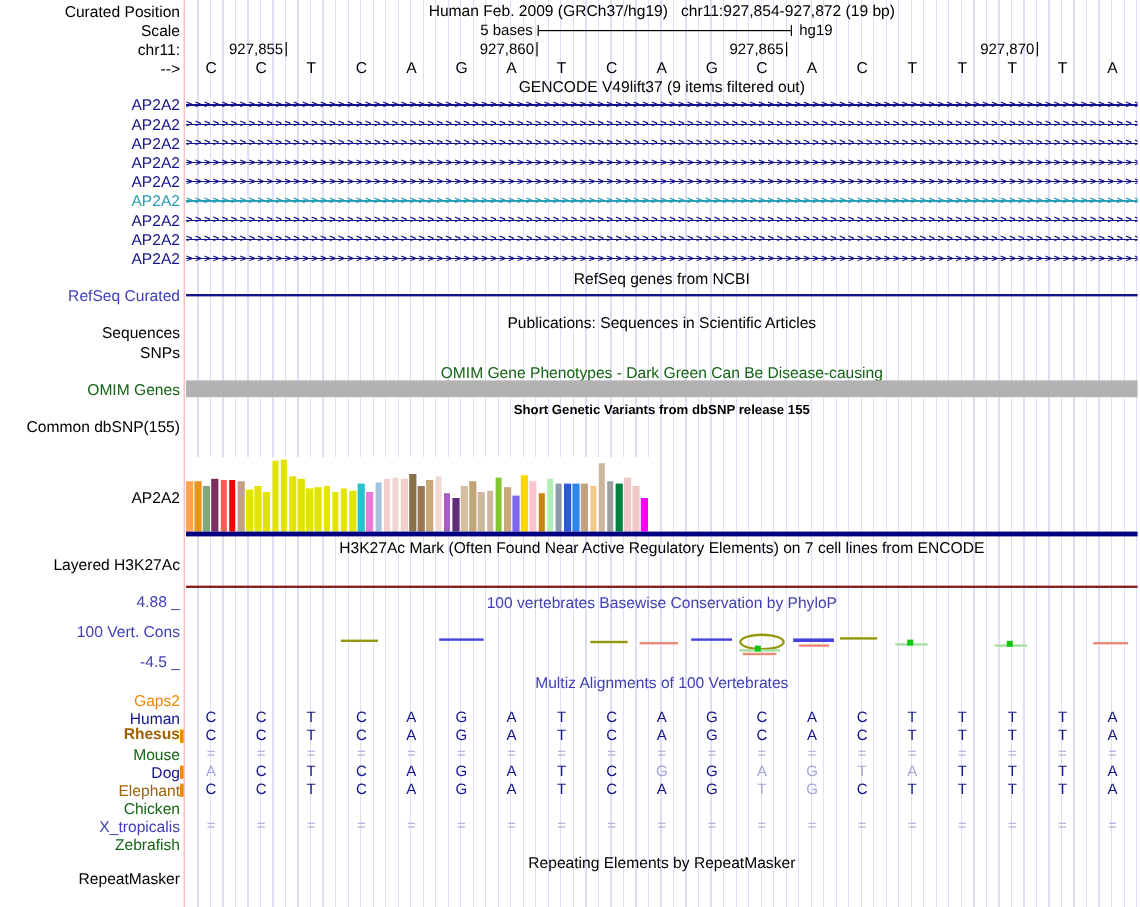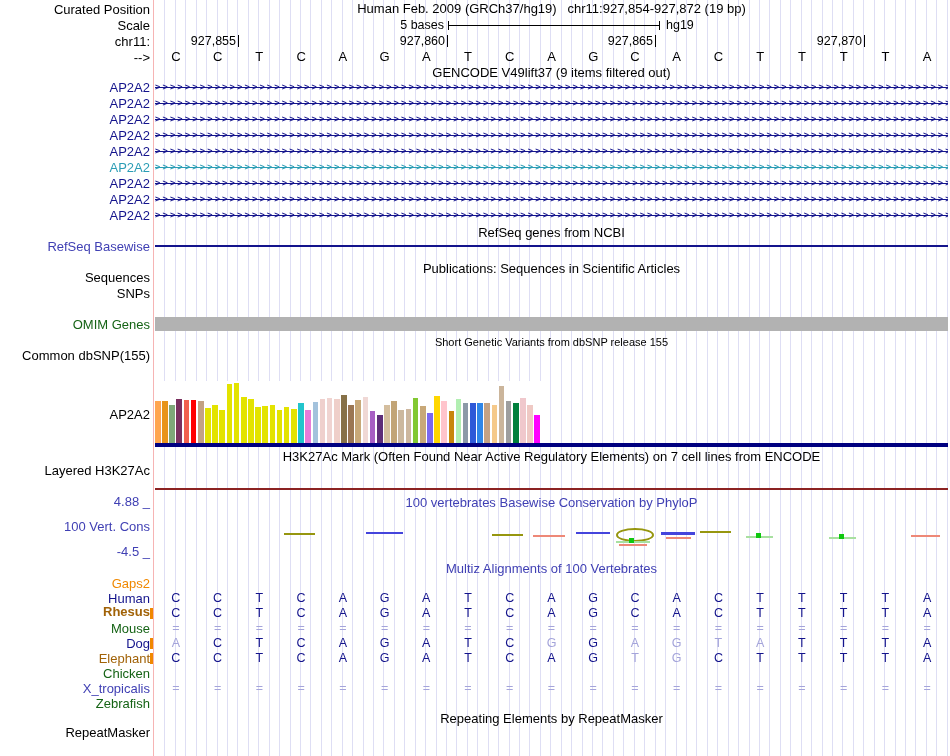--- a/index.html
+++ b/index.html
@@ -101,31 +101,32 @@
       <div class="glabel" style="top: 160px; color: rgb(43, 157, 181);">AP2A2</div>
       <div class="generow" style="top: 177px; color: rgb(20, 20, 140);">&gt;&gt;&gt;&gt;&gt;&gt;&gt;&gt;&gt;&gt;&gt;&gt;&gt;&gt;&gt;&gt;&gt;&gt;&gt;&gt;&gt;&gt;&gt;&gt;&gt;&gt;&gt;&gt;&gt;&gt;&gt;&gt;&gt;&gt;&gt;&gt;&gt;&gt;&gt;&gt;&gt;&gt;&gt;&gt;&gt;&gt;&gt;&gt;&gt;&gt;&gt;&gt;&gt;&gt;&gt;&gt;&gt;&gt;&gt;&gt;&gt;&gt;&gt;&gt;&gt;&gt;&gt;&gt;&gt;&gt;&gt;&gt;&gt;&gt;&gt;&gt;&gt;&gt;&gt;&gt;&gt;&gt;&gt;&gt;&gt;&gt;&gt;&gt;&gt;&gt;&gt;&gt;&gt;&gt;&gt;&gt;&gt;&gt;&gt;&gt;&gt;&gt;&gt;&gt;&gt;&gt;&gt;&gt;&gt;&gt;</div>
       <div class="glabel" style="top: 176px; color: rgb(20, 20, 140);">AP2A2</div>
       <div class="generow" style="top: 193px; color: rgb(20, 20, 140);">&gt;&gt;&gt;&gt;&gt;&gt;&gt;&gt;&gt;&gt;&gt;&gt;&gt;&gt;&gt;&gt;&gt;&gt;&gt;&gt;&gt;&gt;&gt;&gt;&gt;&gt;&gt;&gt;&gt;&gt;&gt;&gt;&gt;&gt;&gt;&gt;&gt;&gt;&gt;&gt;&gt;&gt;&gt;&gt;&gt;&gt;&gt;&gt;&gt;&gt;&gt;&gt;&gt;&gt;&gt;&gt;&gt;&gt;&gt;&gt;&gt;&gt;&gt;&gt;&gt;&gt;&gt;&gt;&gt;&gt;&gt;&gt;&gt;&gt;&gt;&gt;&gt;&gt;&gt;&gt;&gt;&gt;&gt;&gt;&gt;&gt;&gt;&gt;&gt;&gt;&gt;&gt;&gt;&gt;&gt;&gt;&gt;&gt;&gt;&gt;&gt;&gt;&gt;&gt;&gt;&gt;&gt;&gt;&gt;&gt;</div>
       <div class="glabel" style="top: 192px; color: rgb(20, 20, 140);">AP2A2</div>
       <div class="generow" style="top: 209px; color: rgb(20, 20, 140);">&gt;&gt;&gt;&gt;&gt;&gt;&gt;&gt;&gt;&gt;&gt;&gt;&gt;&gt;&gt;&gt;&gt;&gt;&gt;&gt;&gt;&gt;&gt;&gt;&gt;&gt;&gt;&gt;&gt;&gt;&gt;&gt;&gt;&gt;&gt;&gt;&gt;&gt;&gt;&gt;&gt;&gt;&gt;&gt;&gt;&gt;&gt;&gt;&gt;&gt;&gt;&gt;&gt;&gt;&gt;&gt;&gt;&gt;&gt;&gt;&gt;&gt;&gt;&gt;&gt;&gt;&gt;&gt;&gt;&gt;&gt;&gt;&gt;&gt;&gt;&gt;&gt;&gt;&gt;&gt;&gt;&gt;&gt;&gt;&gt;&gt;&gt;&gt;&gt;&gt;&gt;&gt;&gt;&gt;&gt;&gt;&gt;&gt;&gt;&gt;&gt;&gt;&gt;&gt;&gt;&gt;&gt;&gt;&gt;&gt;</div>
       <div class="glabel" style="top: 208px; color: rgb(20, 20, 140);">AP2A2</div>
     </div>
 
   <div class="title" style="top:226px;">RefSeq genes from NCBI</div>
-  <div class="glabel blue" style="top:239px;">RefSeq Basewise</div>
+  <div class="glabel blue" style="top:239px;">RefSeq Curated</div>
   <div class="hline" style="top:245px;height:2px;background:#14148C;"></div>
 
   <div class="title" style="top:262px;">Publications: Sequences in Scientific Articles</div>
   <div class="glabel" style="top:270px;">Sequences</div>
   <div class="glabel" style="top:286px;">SNPs</div>
 
+  <div class="title green" style="top:304px;">OMIM Gene Phenotypes - Dark Green Can Be Disease-causing</div>
   <div class="glabel green" style="top:317px;">OMIM Genes</div>
   <div class="hline" style="top:317px;height:14px;background:#B2B2B2;"></div>
 
-  <div class="title small" style="top:335px;">Short Genetic Variants from dbSNP release 155</div>
+  <div class="title small" style="top:335px;font-weight:bold;">Short Genetic Variants from dbSNP release 155</div>
   <div class="glabel" style="top:348px;">Common dbSNP(155)</div>
 
   <div class="glabel" style="top:407px;">AP2A2</div>
   <div class="gtexbg" id="gtexchart">
       <div class="bar" style="left: 0px; top: 20px; height: 42px; background: rgb(255, 165, 79);"></div>
       <div class="bar" style="left: 7.16px; top: 20px; height: 42px; background: rgb(232, 148, 26);"></div>
       <div class="bar" style="left: 14.32px; top: 24px; height: 38px; background: rgb(127, 167, 121);"></div>
       <div class="bar" style="left: 21.48px; top: 18px; height: 44px; background: rgb(122, 47, 95);"></div>
       <div class="bar" style="left: 28.64px; top: 19px; height: 43px; background: rgb(241, 96, 79);"></div>
       <div class="bar" style="left: 35.8px; top: 19px; height: 43px; background: rgb(255, 0, 0);"></div>

